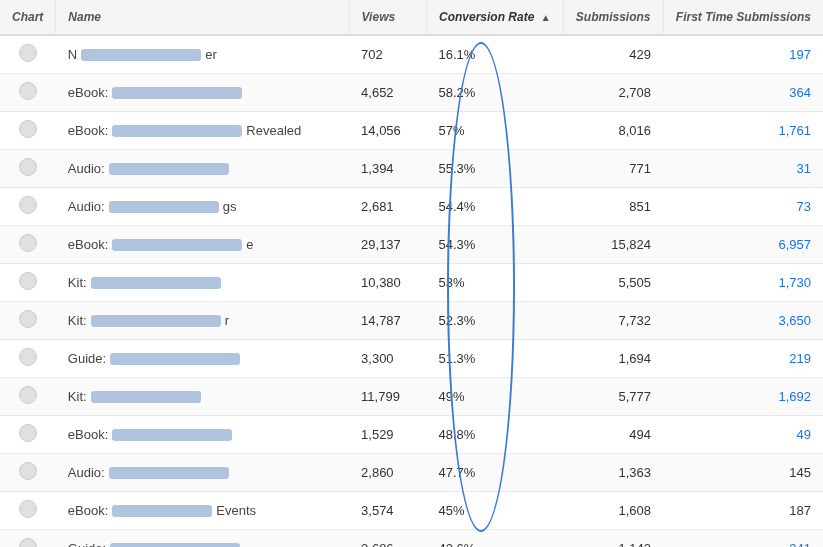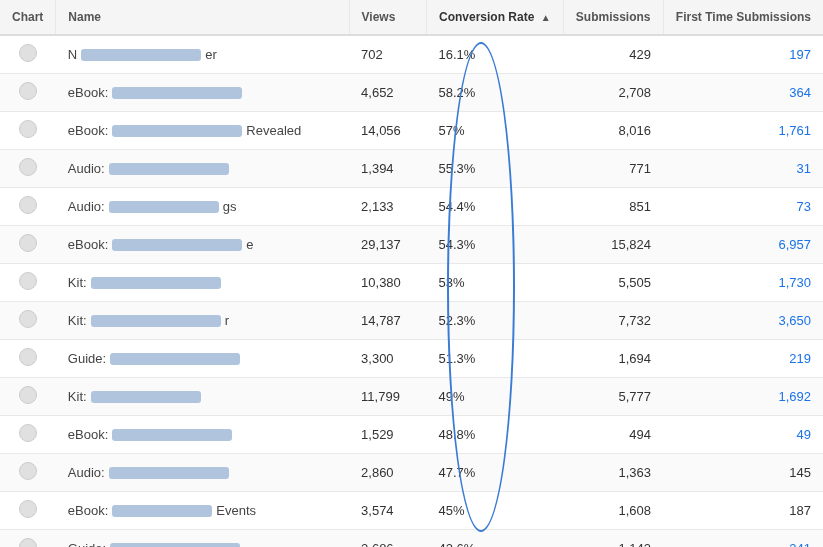--- a/index.html
+++ b/index.html
@@ -18,20 +18,21 @@
       border-bottom: 2px solid #ddd;
     }
     thead th {
       padding: 10px 12px;
       text-align: left;
       font-weight: bold;
       color: #555;
       font-size: 12px;
       white-space: nowrap;
       border-right: 1px solid #e8e8e8;
+      font-style: italic;
     }
     thead th:last-child { border-right: none; }
     tbody tr {
       border-bottom: 1px solid #e8e8e8;
     }
     tbody tr:nth-child(even) { background: #fafafa; }
     tbody td {
       padding: 8px 12px;
       vertical-align: middle;
     }
@@ -155,21 +156,21 @@
           <td class="col-sub">771</td>
           <td class="col-first"><a class="link-blue" href="#">31</a></td>
         </tr>
         <tr>
           <td class="col-chart"><span class="circle-btn"></span></td>
           <td class="col-name"><span class="name-text">
               <span>Audio:</span>
               <span class="name-blur" style="width: 110px;"></span>
               <span>gs</span>
             </span></td>
-          <td class="col-views">2,133</td>
+          <td class="col-views">2,681</td>
           <td class="col-conv">54.4%</td>
           <td class="col-sub">851</td>
           <td class="col-first"><a class="link-blue" href="#">73</a></td>
         </tr>
         <tr>
           <td class="col-chart"><span class="circle-btn"></span></td>
           <td class="col-name"><span class="name-text">
               <span>eBook:</span>
               <span class="name-blur" style="width: 130px;"></span>
               <span>e</span>

